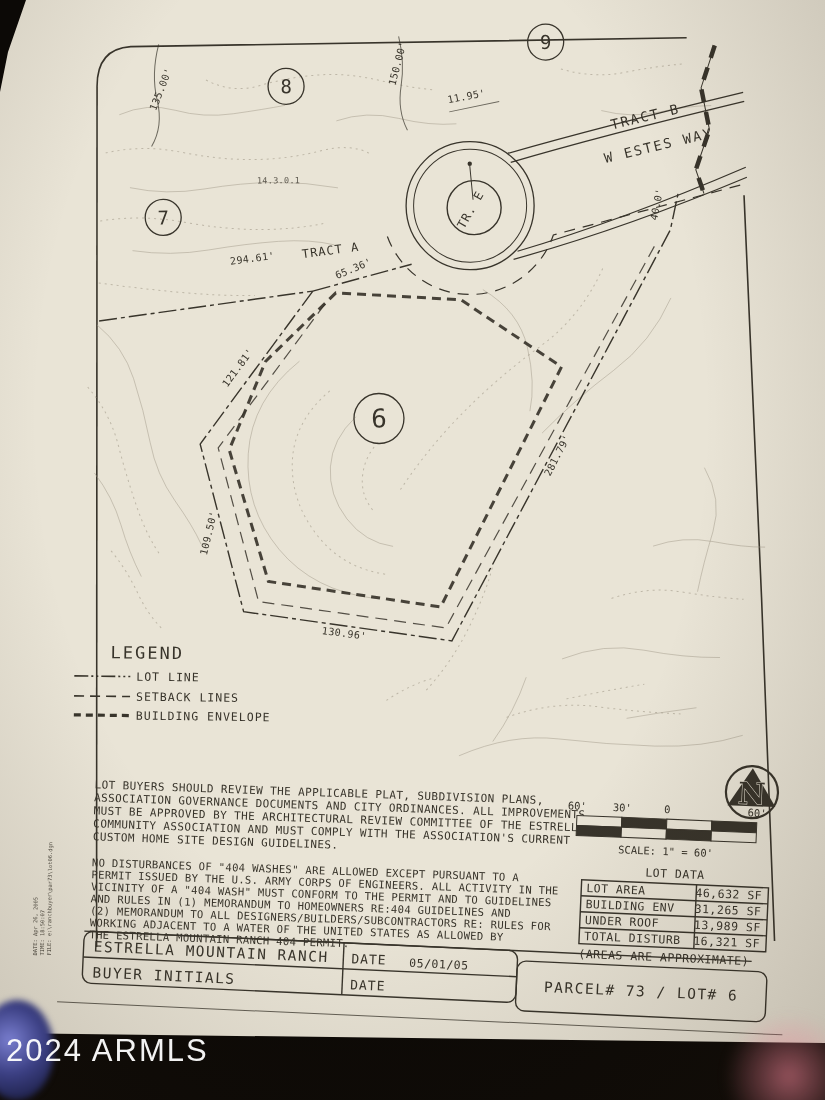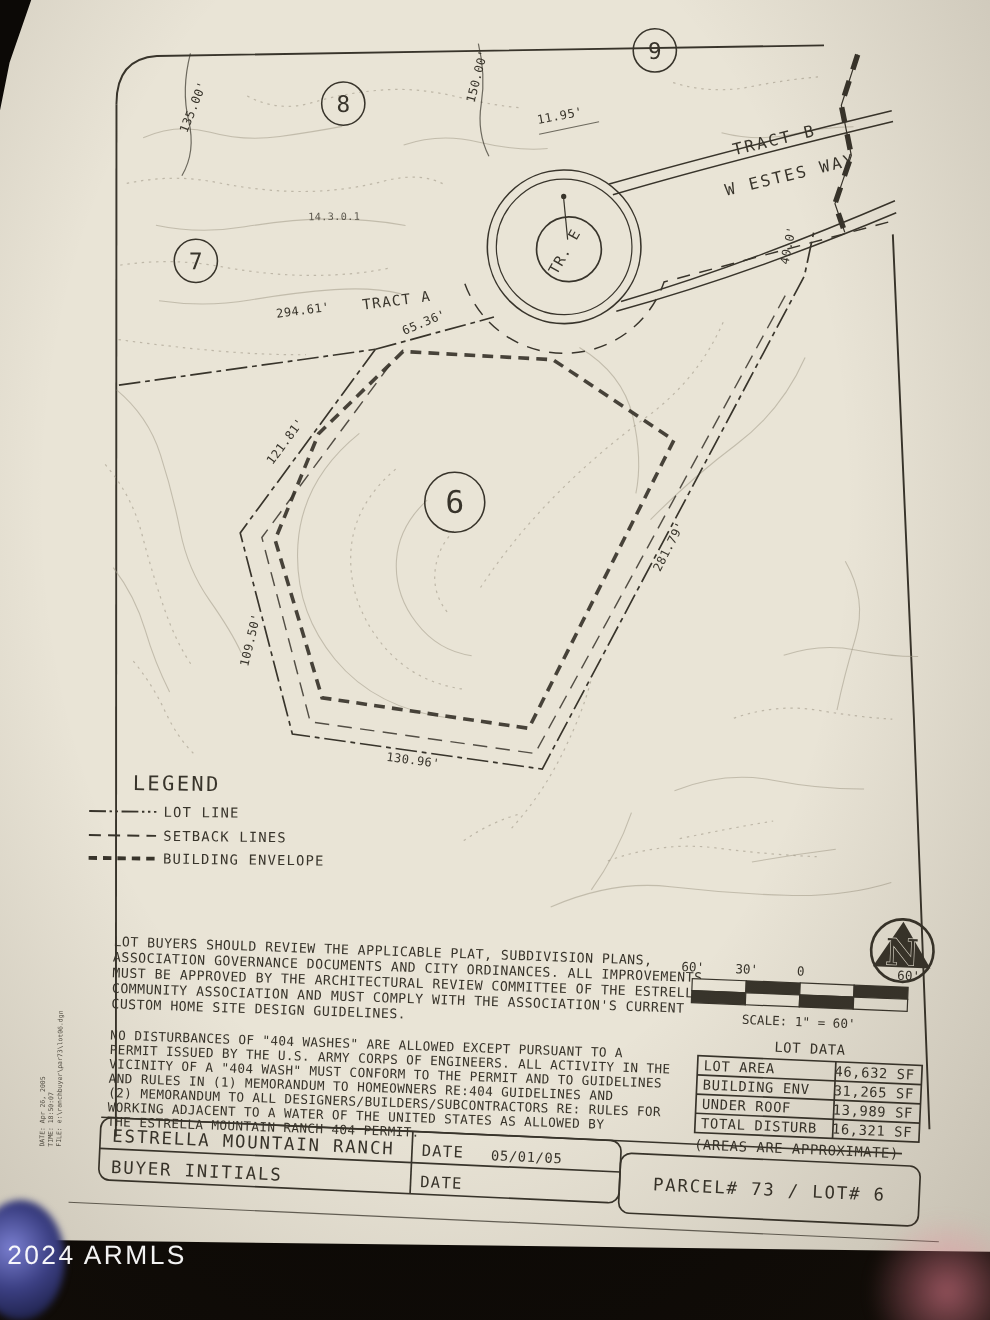--- a/index.html
+++ b/index.html
@@ -29,21 +29,21 @@
   #vignette{position:absolute;inset:0;z-index:3;pointer-events:none;
     background:radial-gradient(ellipse at 45% 38%, rgba(0,0,0,0) 52%, rgba(42,30,16,.20) 100%)}
   #corner-sliver{position:absolute;left:0;top:0;width:40px;height:100px;z-index:6}
   #thumb{position:absolute;left:-20px;top:1000px;width:74px;height:100px;border-radius:50%;
     background:radial-gradient(circle at 40% 40%, #7a7fd0 0%, #3c4084 45%, #191c40 90%);
     filter:blur(3px);z-index:4}
   #pink-blur{position:absolute;right:-34px;bottom:-36px;width:140px;height:120px;border-radius:50%;
     background:radial-gradient(circle, rgba(238,130,150,.6) 0%, rgba(238,130,150,0) 70%);
     filter:blur(6px);z-index:4}
   #watermark{position:absolute;left:6px;top:1033px;z-index:5;color:rgba(255,255,255,.95);
-    font-family:"Liberation Sans",sans-serif;font-size:22px;letter-spacing:2px}
+    font-family:"Liberation Sans",sans-serif;font-size:31px;letter-spacing:2px}
 </style>
 </head>
 <body>
 
 <svg width="825" height="1100" viewBox="0 0 825 1100">
   <g transform="rotate(0.7 412 540)">
     <rect x="-36" y="-34" width="900" height="1072" fill="#e9e4d6"></rect>
 
     <g transform="rotate(-1.2 420 300)">
 

